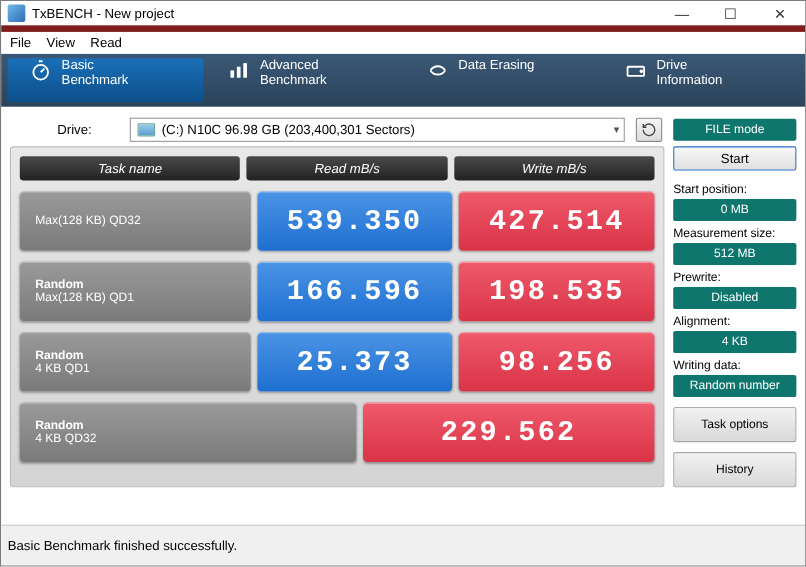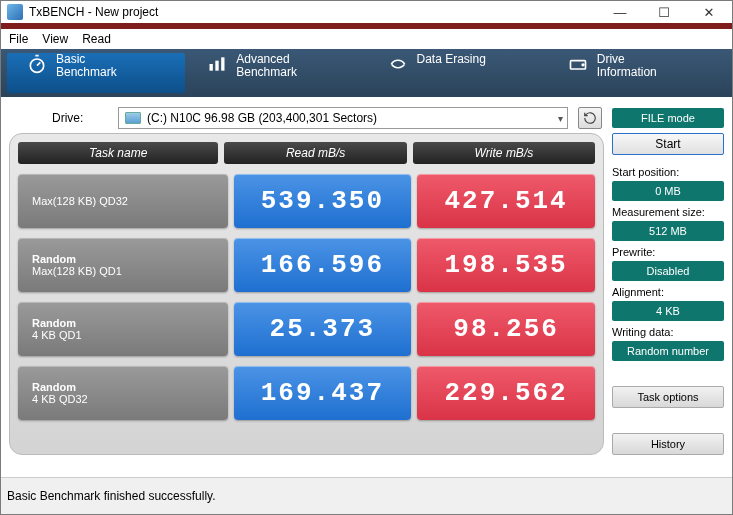--- a/index.html
+++ b/index.html
@@ -23,40 +23,40 @@
 
 .drive-row { height: 30px; display: flex; align-items: center; padding: 0 8px; gap: 10px; font-size: 12px; margin-top: 6px; margin-left: 43px; }
 .drive-row label { width: 56px; }
 .drive-select { flex: 1; height: 22px; border: 1px solid #999; background: #fff; display: flex; align-items: center; padding: 0 6px; font-size: 12px; position: relative; }
 .drive-select .drv-icon { width: 16px; height: 12px; margin-right: 6px; background: linear-gradient(#9ecbe8,#5a9fd4); border: 1px solid #6a9; border-radius: 1px; }
 .drive-select .chev { position: absolute; right: 4px; font-size: 10px; color: #555; }
 .rescan { width: 24px; height: 22px; border: 1px solid #888; background: linear-gradient(#f5f5f5,#ddd); display: flex; align-items: center; justify-content: center; border-radius: 2px; }
 .btn-dark { height: 20px; background: #0f766e; color: #fff; font-size: 11px; display: flex; align-items: center; justify-content: center; border-radius: 2px; cursor: pointer; }
 
 .main { display: flex; padding: 0 8px 0 8px; gap: 8px; }
-.results { flex: 1; background: linear-gradient(#e8e8e8,#d4d4d4); border: 1px solid #bbb; border-radius: 13px; padding: 8px; }
+.results { flex: 1; background: linear-gradient(#e8e8e8,#d4d4d4); border: 1px solid #bbb; border-radius: 3px; padding: 8px; }
 
 .header-cells { display: flex; gap: 6px; margin-bottom: 10px; }
 .hc { height: 22px; background: linear-gradient(#4a4a4a,#222); color: #fff; font-size: 12px; font-style: italic; display: flex; align-items: center; justify-content: center; border-radius: 3px; }
 .hc.name { flex: 1.1; }
 .hc.read { flex: 1; }
 .hc.write { flex: 1; }
 
 .row { display: flex; gap: 6px; margin-bottom: 10px; height: 54px; }
 .task { flex: 1.1; background: linear-gradient(#9a9a9a,#7a7a7a); border-radius: 4px; color: #fff; font-size: 11px; display: flex; flex-direction: column; justify-content: center; padding-left: 14px; box-shadow: inset 0 1px 0 rgba(255,255,255,.3), 0 1px 2px rgba(0,0,0,.3); }
 .task .t1 { font-weight: 600; }
 .val { flex: 1; border-radius: 4px; display: flex; align-items: center; justify-content: center; font-family: "Courier New", monospace; font-weight: bold; font-size: 26px; letter-spacing: 2px; color: #fff; box-shadow: inset 0 1px 0 rgba(255,255,255,.4), 0 1px 2px rgba(0,0,0,.3); }
 .val.read { background: linear-gradient(#4b94e6,#1e6fd0); }
 .val.write { background: linear-gradient(#ef5a6a,#d93347); }
 
 .side { width: 112px; display: flex; flex-direction: column; gap: 3px; font-size: 11px; }
 .side .btn-dark { width: 100%; }
 .side .start-btn { height: 22px; background: linear-gradient(#f8f8f8,#e0e0e0); border: 1px solid #2a6fc9; color: #000; font-size: 12px; display: flex; align-items: center; justify-content: center; border-radius: 2px; margin-bottom: 6px; }
 .side .lbl { font-size: 11px; margin-top: 2px; }
-.side .btn-light { height: 22px; background: linear-gradient(#f2f2f2,#d8d8d8); border: 1px solid #aaa; font-size: 11px; display: flex; align-items: center; justify-content: center; border-radius: 2px; margin-top: 22px; }
+.side .btn-light { height: 32px; background: linear-gradient(#f2f2f2,#d8d8d8); border: 1px solid #aaa; font-size: 11px; display: flex; align-items: center; justify-content: center; border-radius: 2px; margin-top: 6px; }
 
 .status { position: absolute; bottom: 0; left: 0; right: 0; height: 37px; border-top: 1px solid #ccc; font-size: 12px; padding-left: 6px; display: flex; align-items: center; background: #f0f0f0; }
 </style>
 </head>
 <body>
 
 <div class="titlebar">
   <div class="icon"></div>
   <div class="title">TxBENCH - New project</div>
   <div class="winbtns">
@@ -158,21 +158,20 @@
           <span>4 KB QD1</span>
         </div>
       <div class="val read">25.373</div>
       <div class="val write">98.256</div>
     </div>
     <div class="row" style="margin-bottom:2px">
       <div class="task">
           <span class="t1">Random</span>
           <span>4 KB QD32</span>
         </div>
-      <div class="val read">169.437</div>
       <div class="val write">229.562</div>
     </div>
   </div>
 
   <div class="side">
     <div class="start-btn">Start</div>
     <div class="lbl">Start position:</div>
     <div class="btn-dark">0 MB</div>
     <div class="lbl">Measurement size:</div>
     <div class="btn-dark">512 MB</div>

